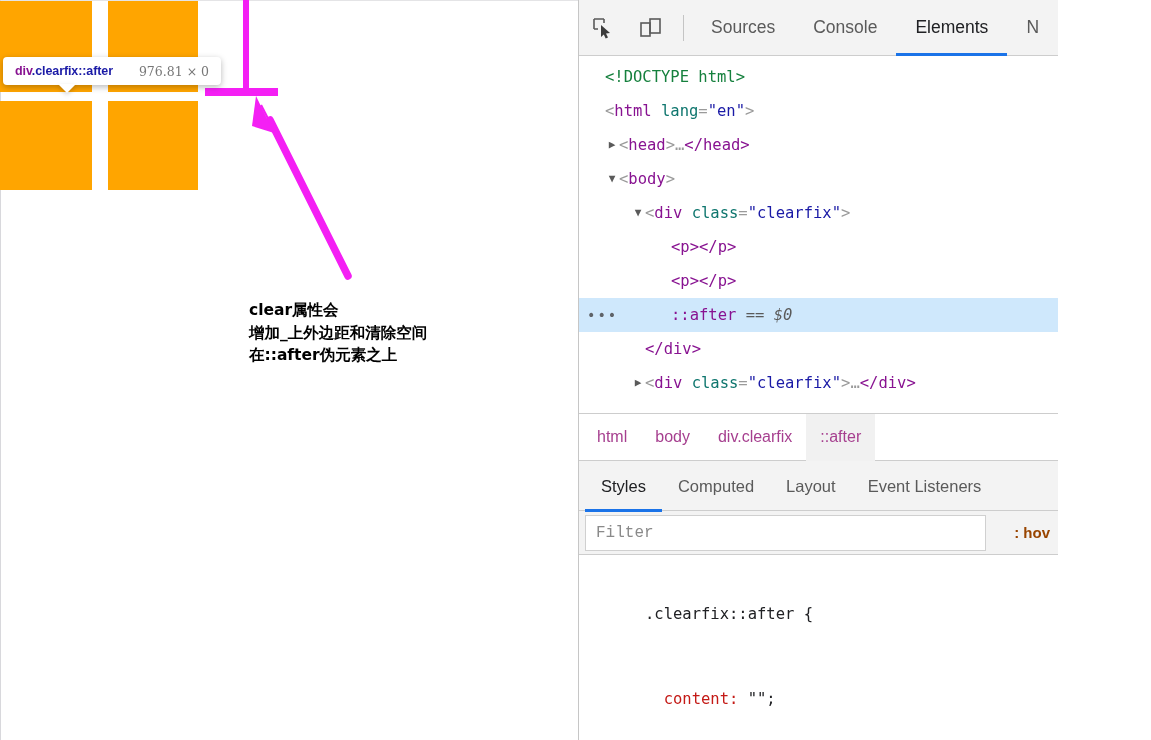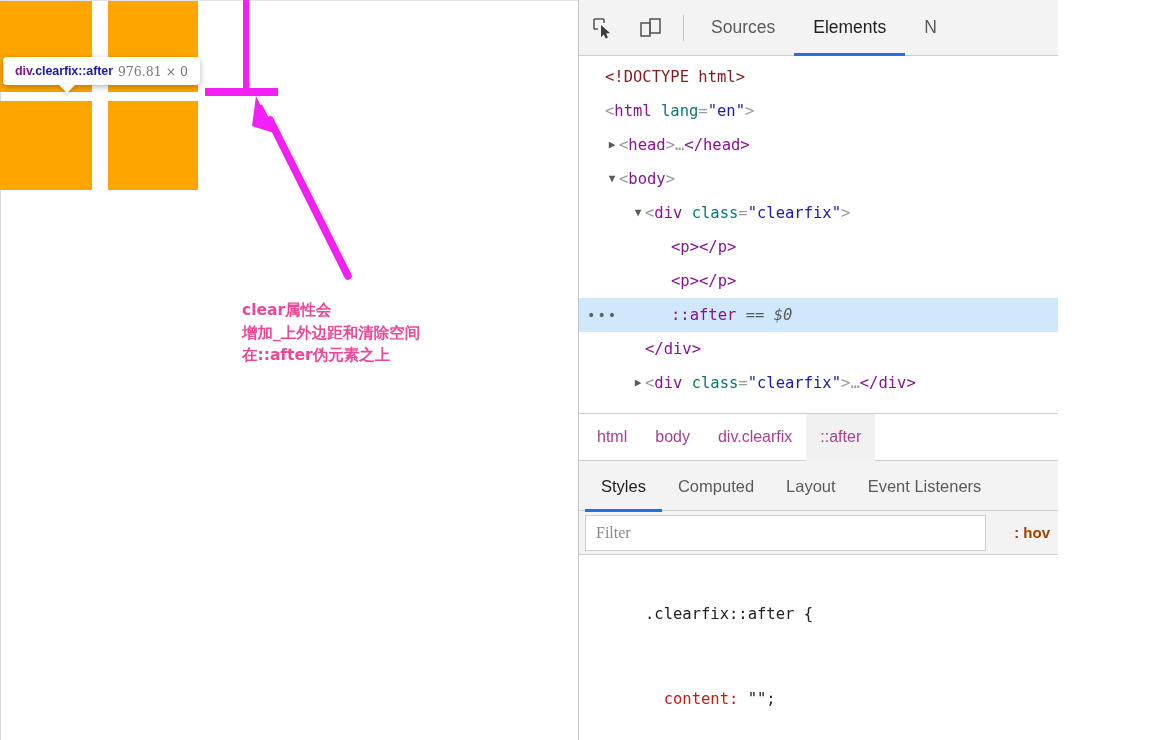--- a/index.html
+++ b/index.html
@@ -48,21 +48,21 @@
   #obox-4 { left: 108px; top: 101px; width: 90px; height: 89px; }
 
   
   #element-tooltip {
     position: absolute;
     left: 3px;
     top: 57px;
     height: 28px;
     display: flex;
     align-items: center;
-    gap: 5px;
+    gap: 26px;
     padding: 0 12px;
     background: #ffffff;
     border-radius: 4px;
     box-shadow: 0 2px 6px rgba(0,0,0,0.28);
     white-space: nowrap;
     z-index: 6;
   }
   #element-tooltip .tt-selector {
     font-size: 12.5px;
     font-weight: bold;
@@ -108,23 +108,23 @@
     position: absolute;
     left: 240px; top: 90px;
     width: 130px; height: 200px;
     z-index: 5;
     overflow: visible;
   }
 
   
   #annotation-text {
     position: absolute;
-    left: 242px;
+    left: 249px;
     top: 299px;
-    color: #ec4899;
+    color: #000000;
     font-family: "DejaVu Sans", sans-serif;
     font-size: 15.5px;
     line-height: 22.5px;
     font-weight: bold;
     white-space: nowrap;
     z-index: 5;
   }
 
   
   #devtools {
@@ -210,21 +210,21 @@
     flex: none;
   }
   .dots-badge {
     position: absolute;
     left: 8px;
     color: #5f6368;
     letter-spacing: 2px;
     font-size: 14px;
     line-height: 34px;
   }
-  .tok-doctype { color: #7f1d1d; }
+  .tok-doctype { color: #15803d; }
   .tok-punct   { color: #9a9a9a; }
   .tok-tag     { color: #881391; }
   .tok-attr    { color: #0f766e; }
   .tok-val     { color: #1a1aa6; }
   .tok-pseudo  { color: #881391; }
   .tok-eq      { color: #5a5a5a; }
   .tok-dollar  { color: #5a5a5a; font-style: italic; }
   .tok-ellipsis{ color: #9a9a9a; }
 
   
@@ -287,21 +287,21 @@
     display: flex;
     align-items: center;
     box-sizing: border-box;
   }
   #styles-filter-input {
     flex: 1;
     height: 36px;
     margin: 0 16px 0 6px;
     border: 1px solid #d0d0d0;
     background: #ffffff;
-    font-family: Liberation Serif, serif;
+    font-family: Liberation Mono, monospace;
     font-size: 16px;
     color: #202124;
     padding: 0 10px;
     box-sizing: border-box;
     outline: none;
   }
   #styles-filter-input::placeholder { color: #8a8a8a; }
   #hov-toggle {
     padding: 0 8px 0 12px;
     font-size: 15px;
@@ -368,20 +368,21 @@
       </svg>
     </div>
     <div class="tb-icon-btn">
       <svg width="26" height="24" viewBox="0 0 26 24">
         <rect x="3" y="7" width="9" height="13" stroke="#5a5a5a" stroke-width="1.6" fill="none"></rect>
         <rect x="12" y="3" width="10" height="14" stroke="#5a5a5a" stroke-width="1.6" fill="none"></rect>
       </svg>
     </div>
     <div class="tb-divider"></div>
     <div class="dt-tab">Sources</div>
+    <div class="dt-tab">Console</div>
     <div class="dt-tab active">Elements</div>
     <div class="dt-tab">N</div>
   </div>
 
   <div id="dom-tree">
 
     <div class="dom-row">
       <span class="indent" style="width:26px"></span>
       <span class="tok-doctype">&lt;!DOCTYPE html&gt;</span>
     </div>

